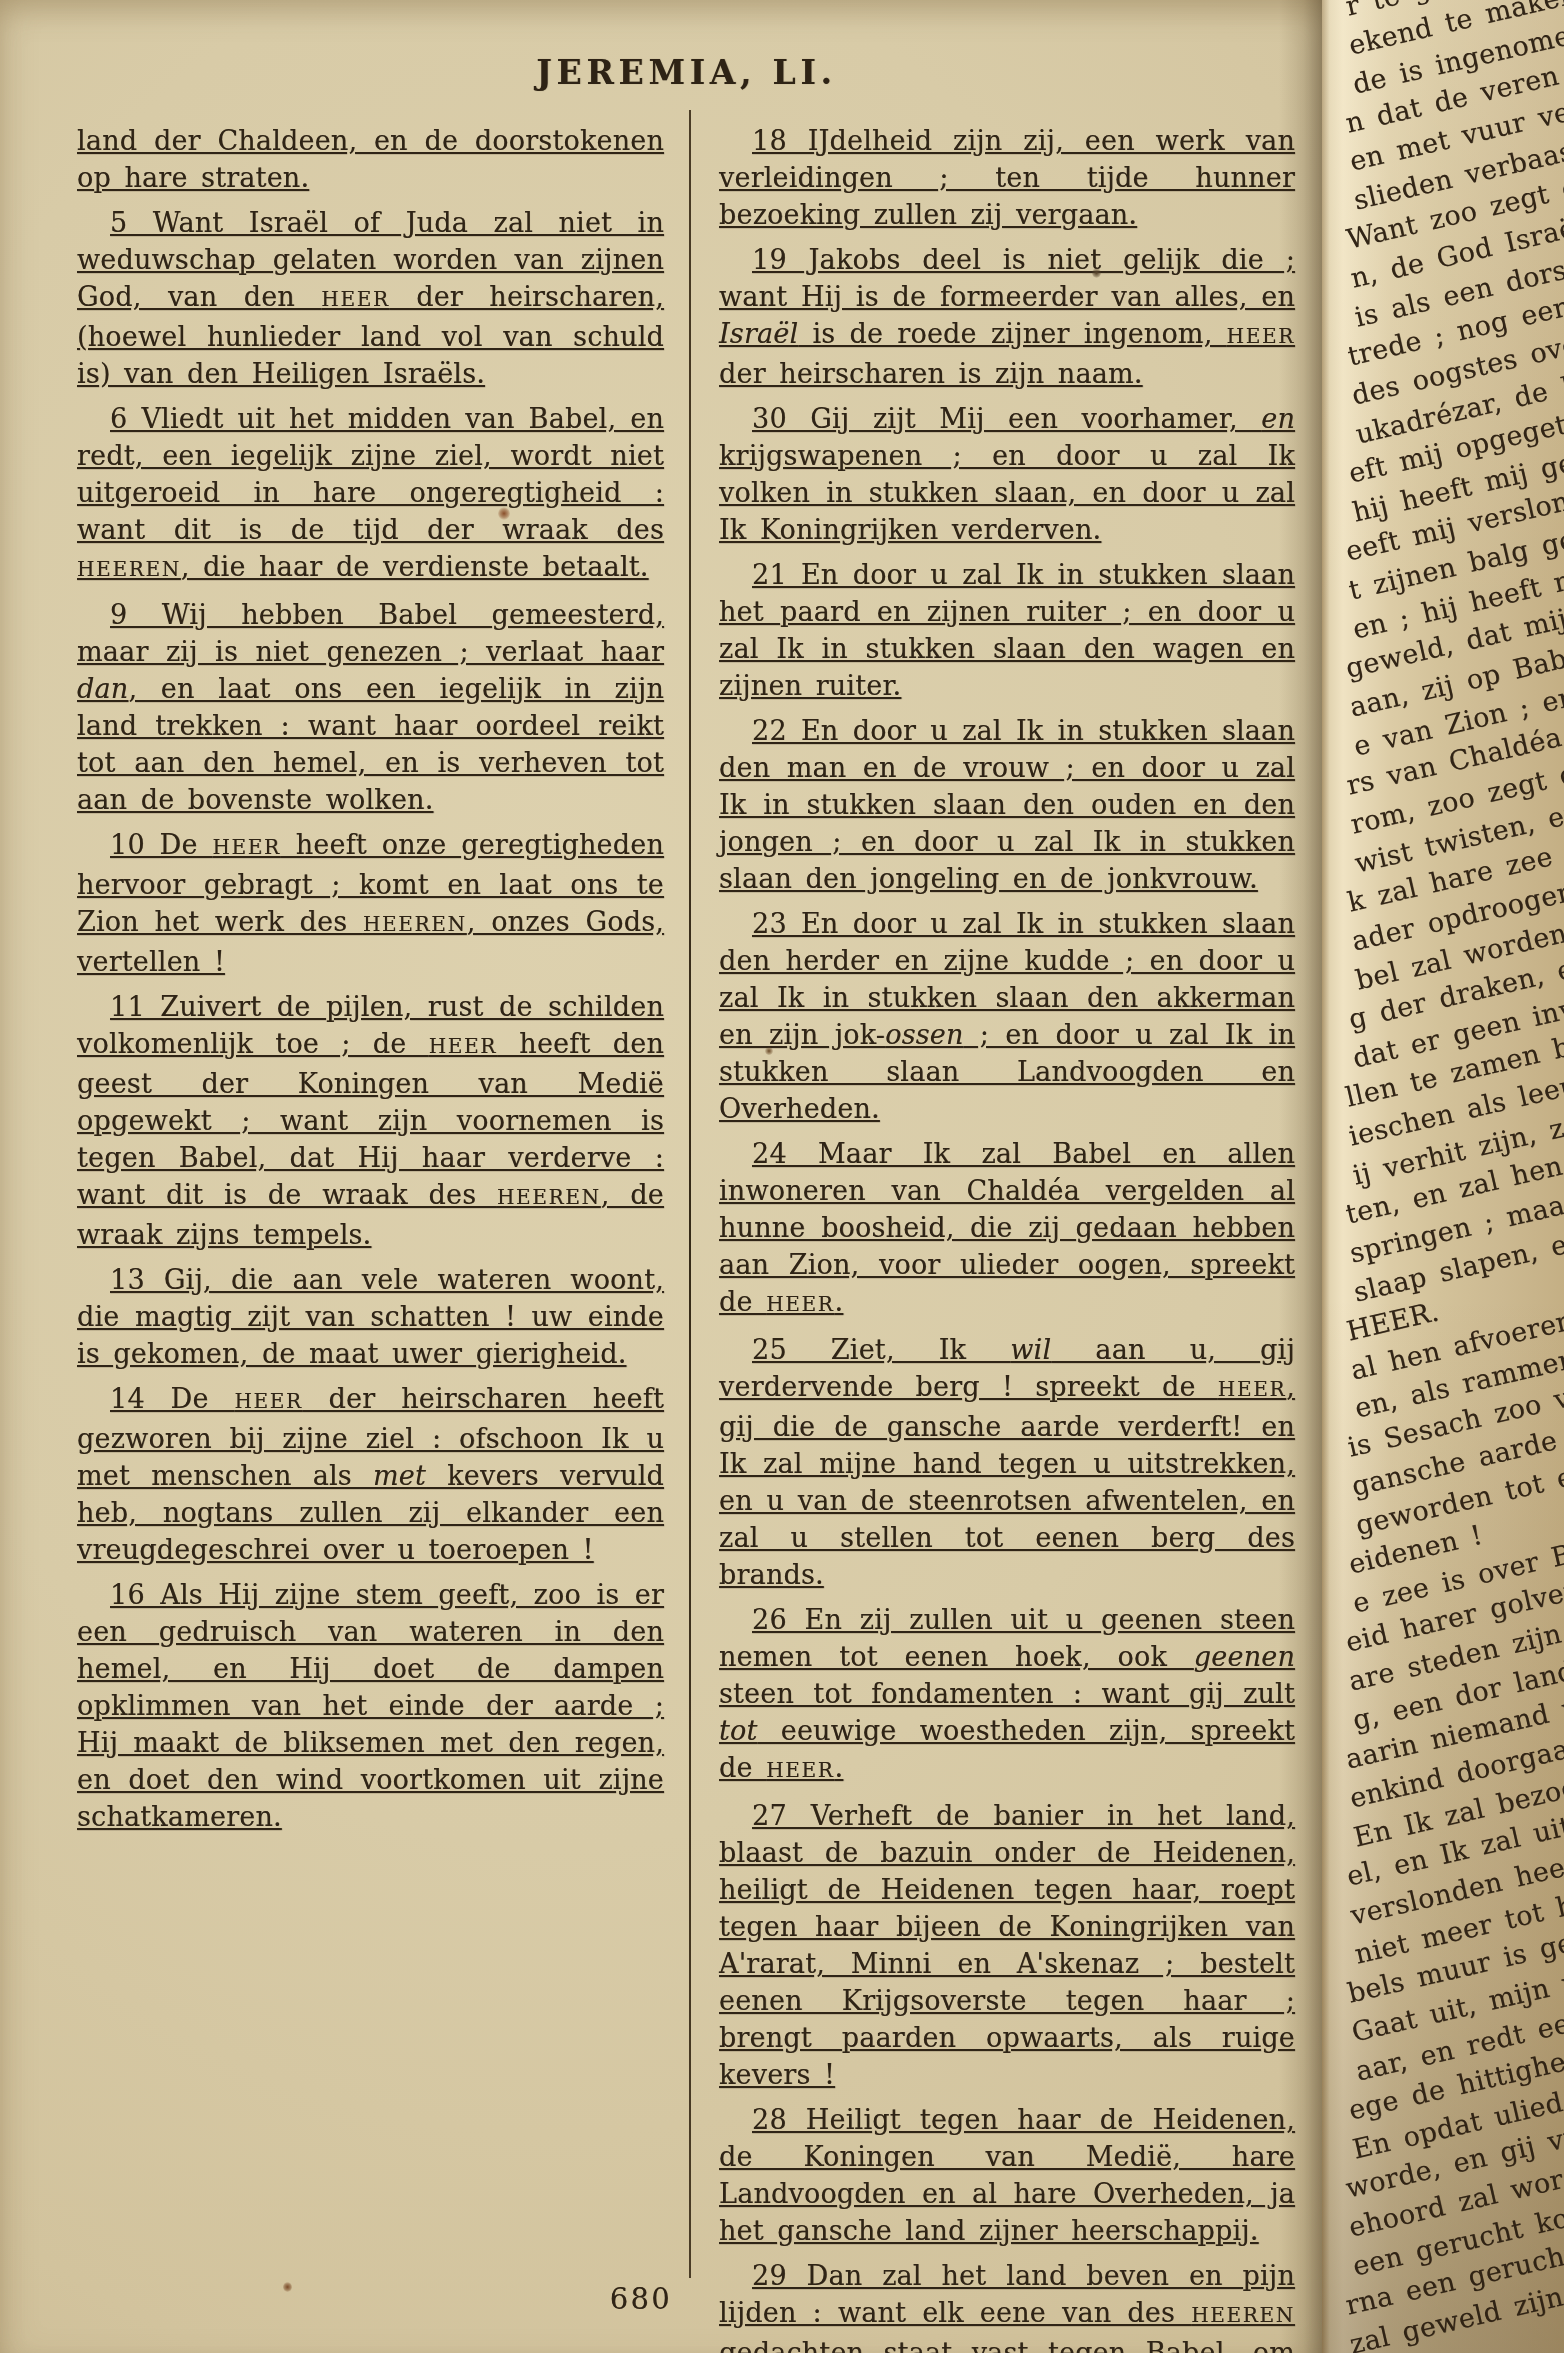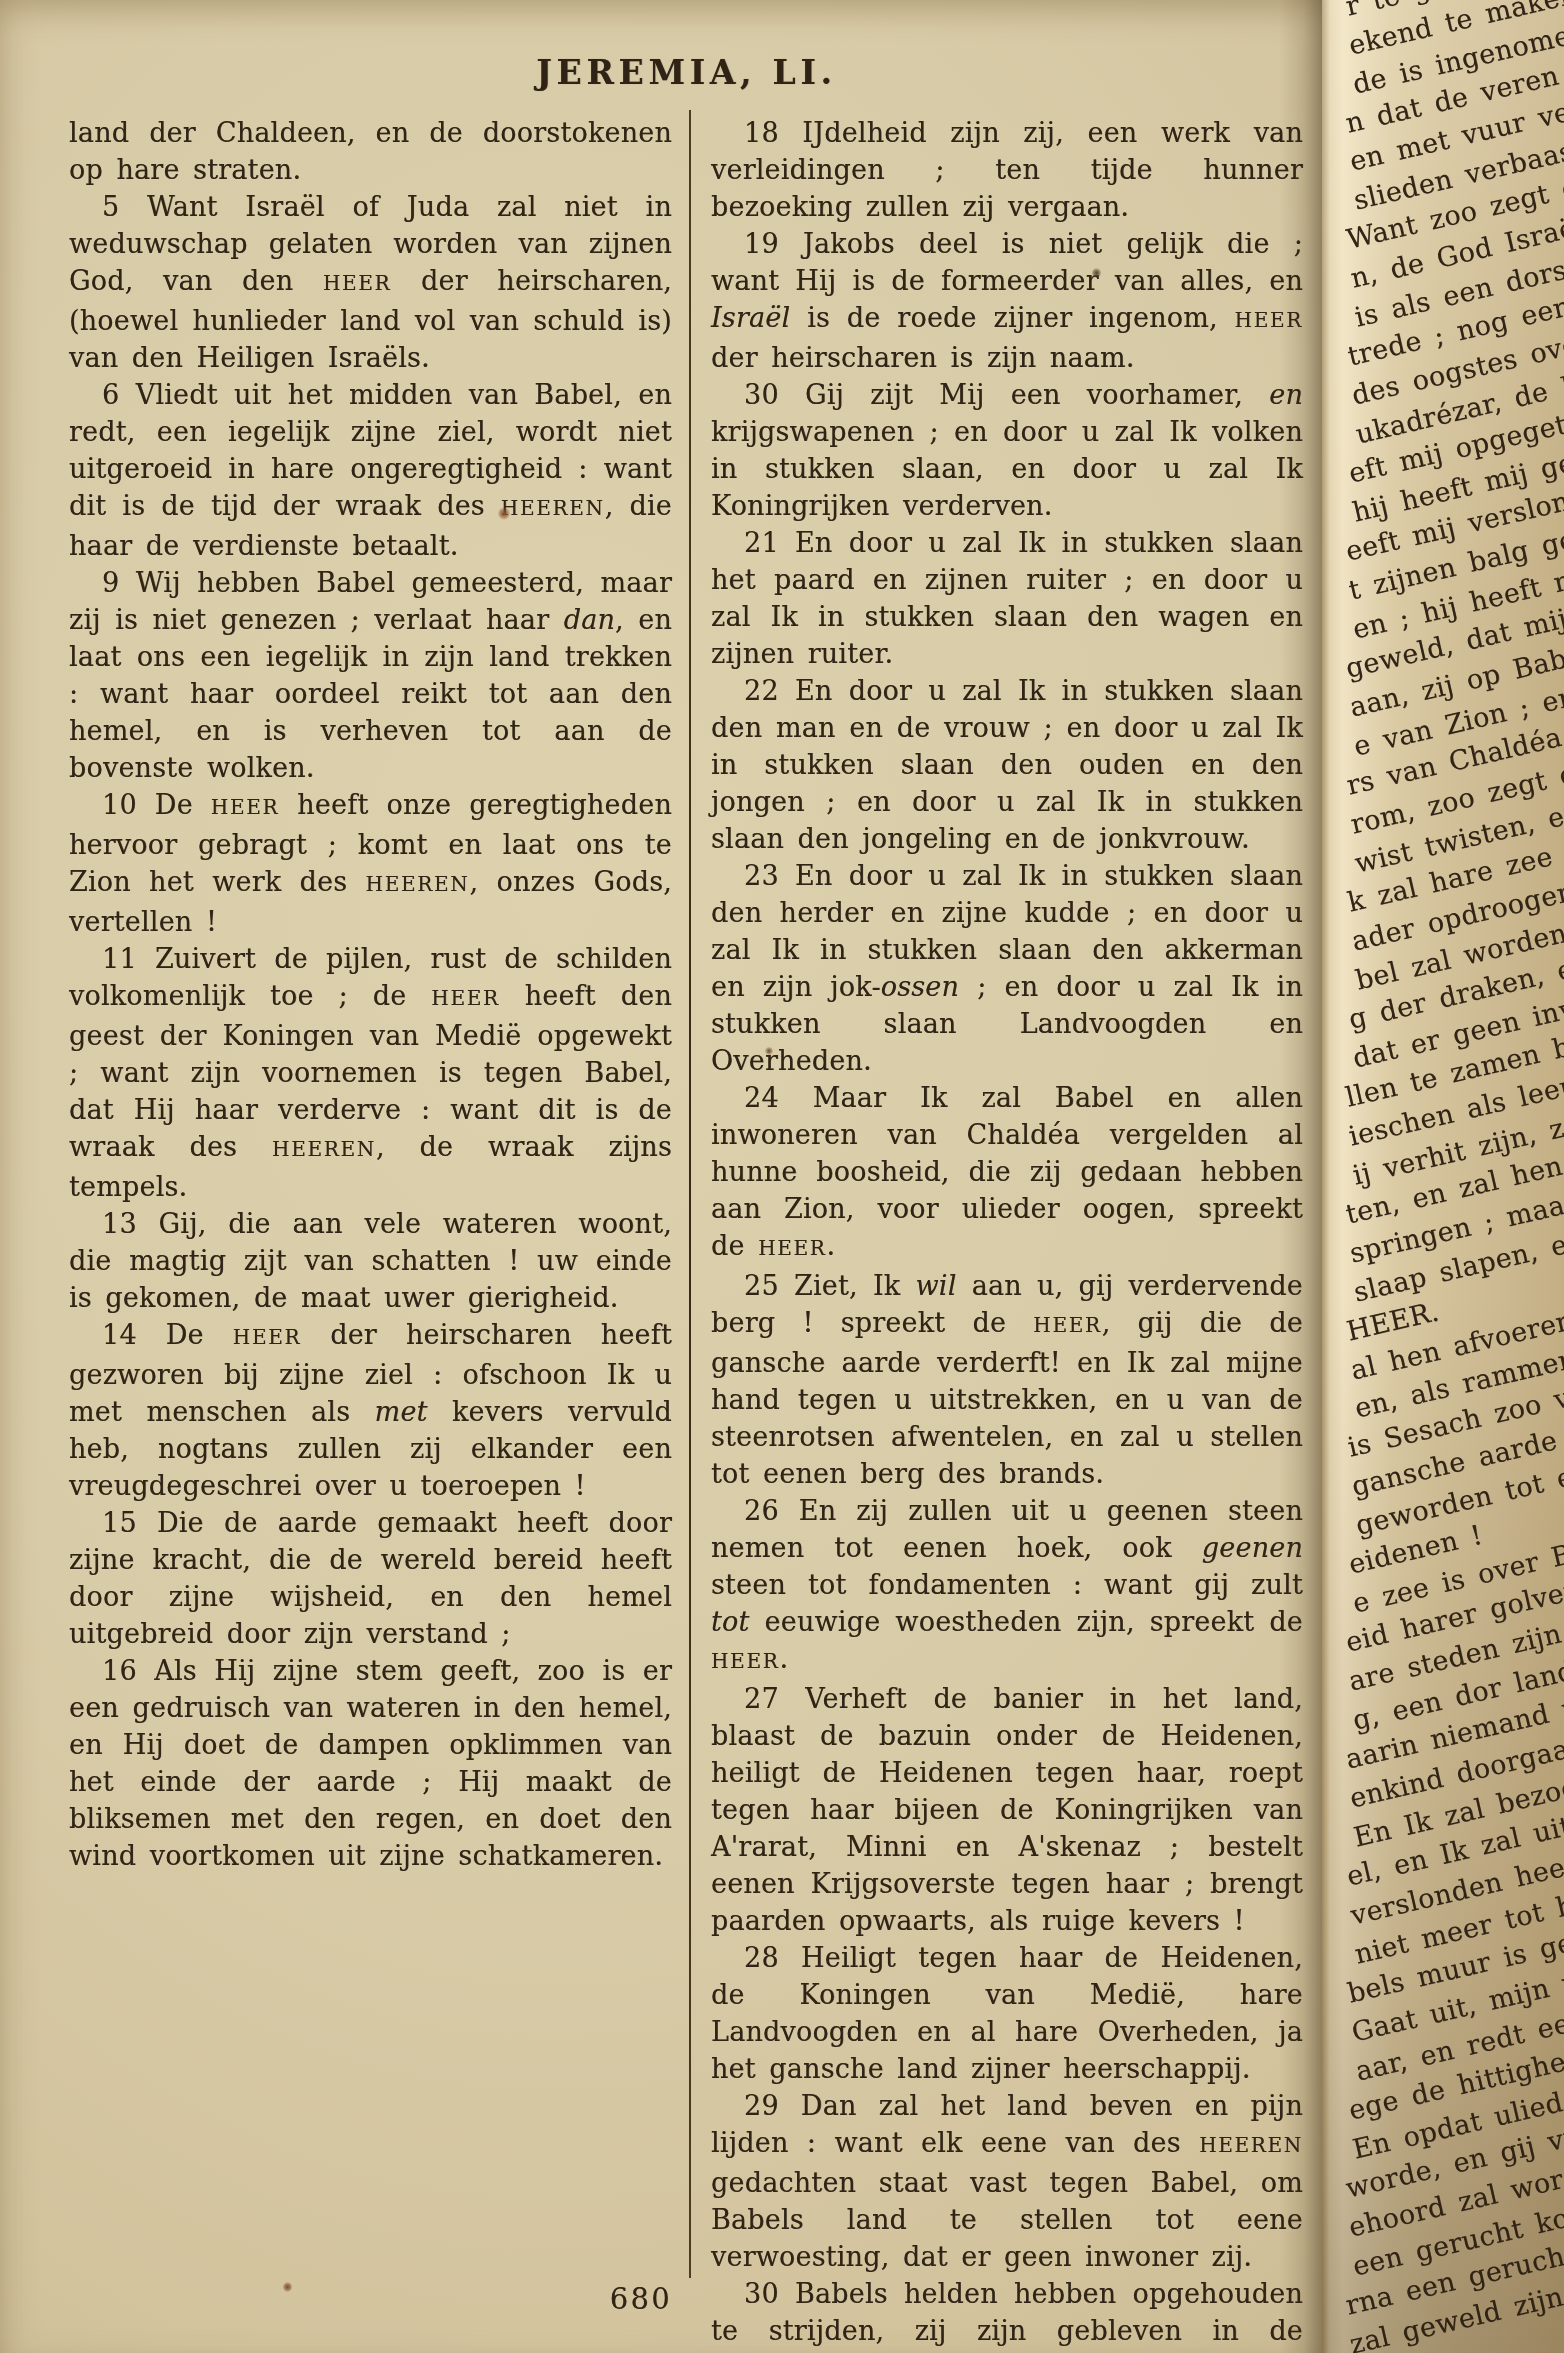--- a/index.html
+++ b/index.html
@@ -19,21 +19,21 @@
     color:#2e2315;text-shadow:0.4px 0.4px 0.8px rgba(46,35,21,0.45);
   }
   .col{
     position:absolute;top:114px;text-align:justify;
     font-size:27px;line-height:37px;color:#2f2416;
     word-spacing:4.7px;letter-spacing:0.2px;
     text-shadow:0.3px 0.3px 0.5px rgba(47,36,22,0.5);
   }
   .col-left{left:69px;width:603px;}
   .col-right{left:711px;width:592px;}
-  .verse{margin:0;text-indent:33px;}
+  .verse{margin:8px;text-indent:33px;text-decoration:underline;}
   .verse.cont{text-indent:0;}
   .it{font-style:italic;}
   .sc{text-transform:uppercase;font-size:0.74em;letter-spacing:1.7px;}
   .divider{
     position:absolute;left:689px;top:110px;width:2.3px;height:2168px;
     background:linear-gradient(180deg,#4a3c26 0%,#352a18 50%,#4a3c26 100%);
   }
   .pagenum{
     position:absolute;top:2282px;left:69px;width:603px;text-align:right;
     font-size:29px;color:#2f2416;letter-spacing:2.3px;
@@ -75,21 +75,20 @@
   <div class="page-title">JEREMIA, LI.</div>
   <div class="col col-left" id="col-left">
       <p class="verse cont"><span>land der Chaldeen, en de doorstokenen op hare straten.</span></p>
       <p class="verse"><span>5 Want Israël of Juda zal niet in weduwschap gelaten worden van zijnen God, van den </span><span class="sc">Heer</span><span> der heirscharen, (hoewel hunlieder land vol van schuld is) van den Heiligen Israëls.</span></p>
       <p class="verse"><span>6 Vliedt uit het midden van Babel, en redt, een iegelijk zijne ziel, wordt niet uitgeroeid in hare ongeregtigheid : want dit is de tijd der wraak des </span><span class="sc">Heeren</span><span>, die haar de verdienste betaalt.</span></p>
       <p class="verse"><span>9 Wij hebben Babel gemeesterd, maar zij is niet genezen ; verlaat haar </span><span class="it">dan</span><span>, en laat ons een iegelijk in zijn land trekken : want haar oordeel reikt tot aan den hemel, en is verheven tot aan de bovenste wolken.</span></p>
       <p class="verse"><span>10 De </span><span class="sc">Heer</span><span> heeft onze geregtigheden hervoor gebragt ; komt en laat ons te Zion het werk des </span><span class="sc">Heeren</span><span>, onzes Gods, vertellen !</span></p>
       <p class="verse"><span>11 Zuivert de pijlen, rust de schilden volkomenlijk toe ; de </span><span class="sc">Heer</span><span> heeft den geest der Koningen van Medië opgewekt ; want zijn voornemen is tegen Babel, dat Hij haar verderve : want dit is de wraak des </span><span class="sc">Heeren</span><span>, de wraak zijns tempels.</span></p>
       <p class="verse"><span>13 Gij, die aan vele wateren woont, die magtig zijt van schatten ! uw einde is gekomen, de maat uwer gierigheid.</span></p>
       <p class="verse"><span>14 De </span><span class="sc">Heer</span><span> der heirscharen heeft gezworen bij zijne ziel : ofschoon Ik u met menschen als </span><span class="it">met</span><span> kevers vervuld heb, nogtans zullen zij elkander een vreugdegeschrei over u toeroepen !</span></p>
-      <p class="verse"><span>15 Die de aarde gemaakt heeft door zijne kracht, die de wereld bereid heeft door zijne wijsheid, en den hemel uitgebreid door zijn verstand ;</span></p>
       <p class="verse"><span>16 Als Hij zijne stem geeft, zoo is er een gedruisch van wateren in den hemel, en Hij doet de dampen opklimmen van het einde der aarde ; Hij maakt de bliksemen met den regen, en doet den wind voortkomen uit zijne schatkameren.</span></p>
     </div>
   <div class="divider"></div>
   <div class="col col-right" id="col-right">
       <p class="verse"><span>18 IJdelheid zijn zij, een werk van verleidingen ; ten tijde hunner bezoeking zullen zij vergaan.</span></p>
       <p class="verse"><span>19 Jakobs deel is niet gelijk die ; want Hij is de formeerder van alles, en </span><span class="it">Israël</span><span> is de roede zijner ingenom, </span><span class="sc">Heer</span><span> der heirscharen is zijn naam.</span></p>
       <p class="verse"><span>30 Gij zijt Mij een voorhamer, </span><span class="it">en</span><span> krijgswapenen ; en door u zal Ik volken in stukken slaan, en door u zal Ik Koningrijken verderven.</span></p>
       <p class="verse"><span>21 En door u zal Ik in stukken slaan het paard en zijnen ruiter ; en door u zal Ik in stukken slaan den wagen en zijnen ruiter.</span></p>
       <p class="verse"><span>22 En door u zal Ik in stukken slaan den man en de vrouw ; en door u zal Ik in stukken slaan den ouden en den jongen ; en door u zal Ik in stukken slaan den jongeling en de jonkvrouw.</span></p>
       <p class="verse"><span>23 En door u zal Ik in stukken slaan den herder en zijne kudde ; en door u zal Ik in stukken slaan den akkerman en zijn jok-</span><span class="it">ossen</span><span> ; en door u zal Ik in stukken slaan Landvoogden en Overheden.</span></p>

